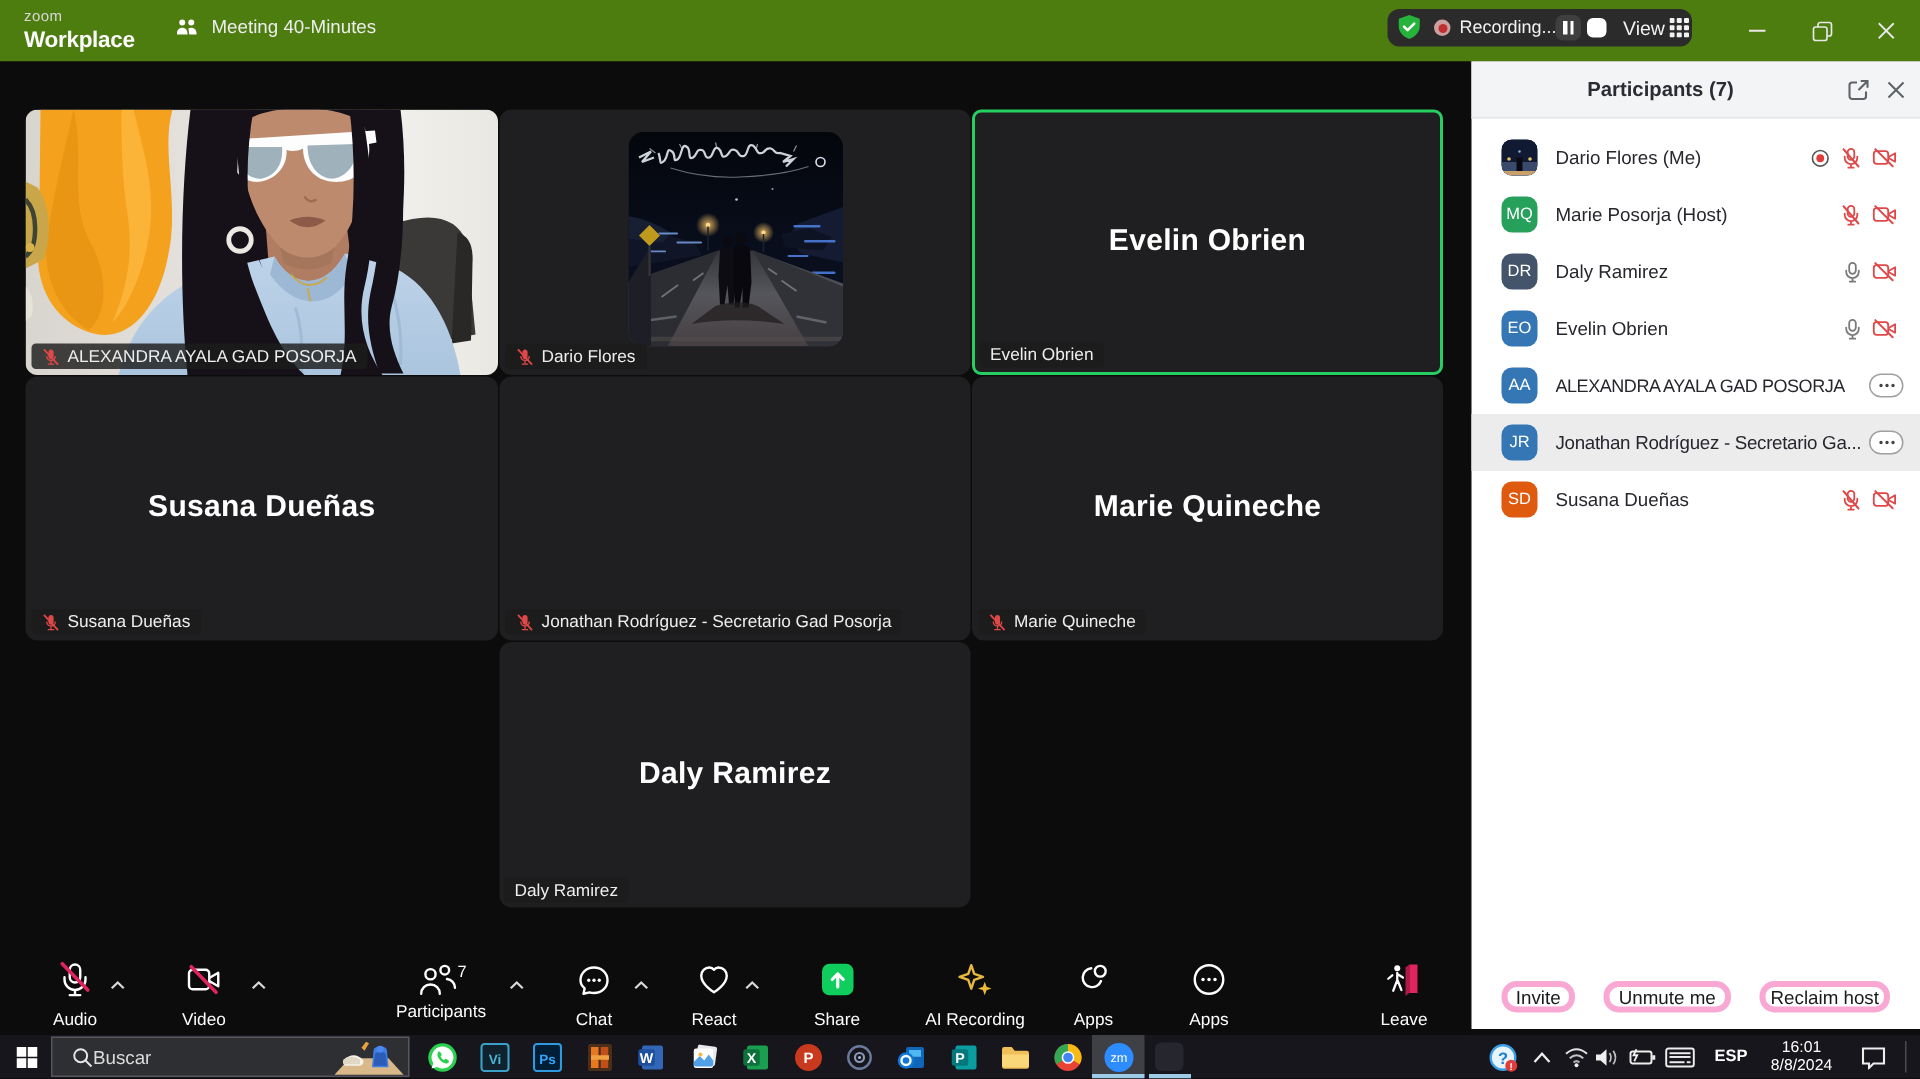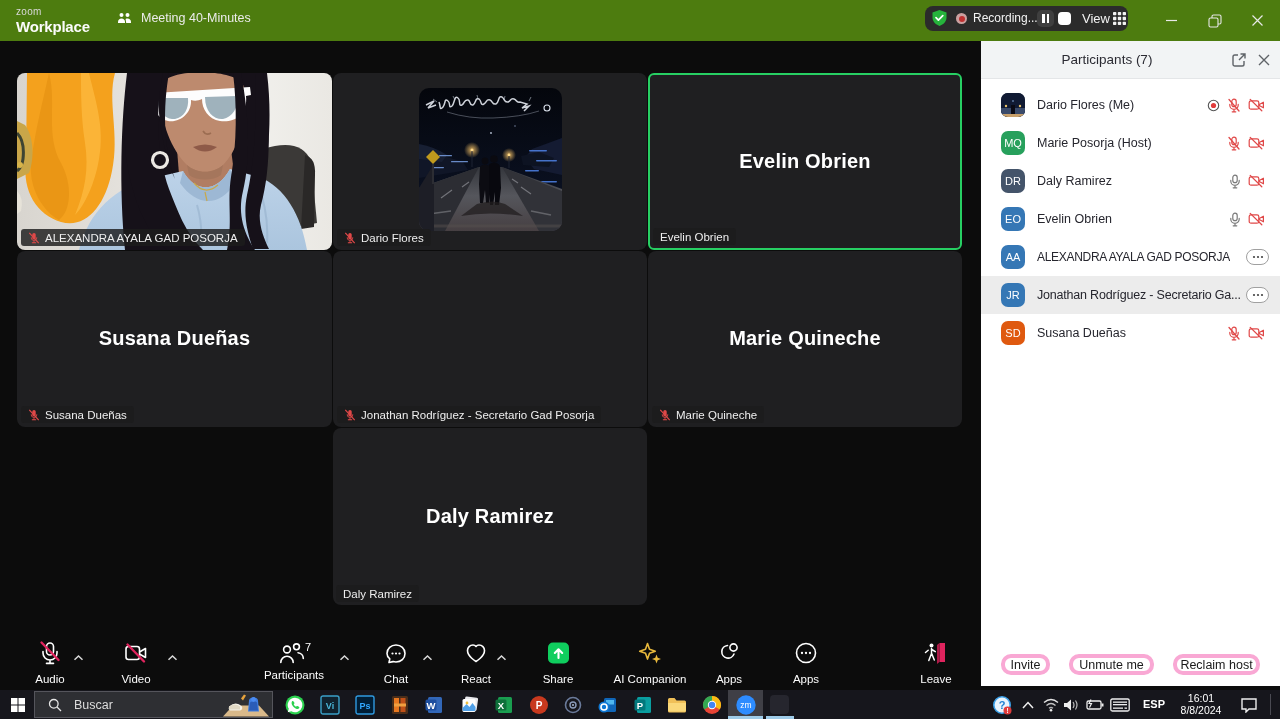--- a/index.html
+++ b/index.html
@@ -30,30 +30,30 @@
 .vlabel{position:absolute;left:4px;bottom:4px;height:17px;background:rgba(28,28,28,.82);border-radius:3px;display:flex;align-items:center;padding:0 7px;color:#eee;font-size:11.5px;white-space:nowrap}
 .vlabel svg{margin-right:5px}
 
 #toolbar{position:absolute;left:0;top:631px;width:980px;height:59px;background:#0c0c0c}
 .titem{position:absolute;top:9px;text-align:center;color:#fff}
 .titem .lab{font-size:11.5px;margin-top:3px;color:#fdfdfd}
 .caret{position:absolute;top:17px;color:#cfcfcf}
 
 #panel{position:absolute;left:981px;top:41px;width:299px;height:645px;background:#fff}
 #phead{position:absolute;left:0;top:0;width:299px;height:38px;background:#f2f4f5;border-bottom:1px solid #e4e6e8}
-#phead .pt{position:absolute;left:0;width:252px;top:11px;text-align:center;font-weight:normal;font-size:13.5px;color:#2b2b33}
+#phead .pt{position:absolute;left:0;width:252px;top:11px;text-align:center;font-weight:bold;font-size:13.5px;color:#2b2b33}
 .prow{position:absolute;left:0;width:357px;height:38px}
 .prow .av{position:absolute;left:20px;top:7px;width:24px;height:24px;border-radius:7px;color:#fff;font-weight:normal;font-size:11px;display:flex;align-items:center;justify-content:center}
 .prow .nm{position:absolute;left:56px;top:12px;font-size:12.5px;color:#26262e;white-space:nowrap;max-width:170px;overflow:hidden}
 .picons{position:absolute;top:12px;display:flex;align-items:center}
 .zbtn{position:absolute;height:21px;border:4px solid #f9a8d4;border-radius:10px;background:#fff;color:#1a1a1a;font-size:12.5px;display:flex;align-items:center;justify-content:center}
 
 #taskbar{position:absolute;left:0;top:690px;width:1280px;height:29px;background:#16161c}
 #searchbox{position:absolute;left:34px;top:1px;width:239px;height:27px;background:#2e2f33;border:1px solid #55555c;display:flex;align-items:center;overflow:hidden}
-#searchbox .stext{color:#dcdcdc;font-size:12.5px;margin-left:12px}
+#searchbox .stext{color:#dcdcdc;font-size:12.5px;}
 .tbicon{position:absolute;top:50%;transform:translate(-50%,-50%)}
 #clock{position:absolute;left:1178px;top:2px;width:46px;color:#fff;font-size:10.5px;text-align:center;line-height:12px}
 </style>
 </head>
 <body>
 
 <div id="titlebar">
   <div id="zlogo">
       <div class="z1">zoom</div>
       <div class="z2">Workplace</div>
@@ -378,21 +378,21 @@
         <path d="M13.5 18v-8M9.8 13l3.7-3.7 3.7 3.7" fill="none" stroke="#fff" stroke-width="2.1" stroke-linecap="round" stroke-linejoin="round"></path>
       </svg>
     <div class="lab">Share</div>
   </div>
 
   <div class="titem" style="left:605px;width:90px">
     <svg width="28" height="26" viewBox="0 0 28 26">
         <path d="M11.5 3.5l2 5.8 5.8 2-5.8 2-2 5.8-2-5.8-5.8-2 5.8-2z" fill="none" stroke="#e8b93c" stroke-width="1.6" stroke-linejoin="round"></path>
         <path d="M20.5 14.5l1.2 3.3 3.3 1.2-3.3 1.2-1.2 3.3-1.2-3.3-3.3-1.2 3.3-1.2z" fill="#e8b93c"></path>
       </svg>
-    <div class="lab">AI Companion</div>
+    <div class="lab">AI Recording</div>
   </div>
 
   <div class="titem" style="left:701px;width:56px">
     <svg width="26" height="26" viewBox="0 0 26 26">
         <g fill="none" stroke="#fff" stroke-width="1.6">
           <path d="M11.5 5.5A6.3 6.3 0 1 0 18 14" stroke-linecap="round"></path>
           <circle cx="17.5" cy="7.5" r="3.6"></circle>
         </g>
       </svg>
     <div class="lab">Apps</div>

